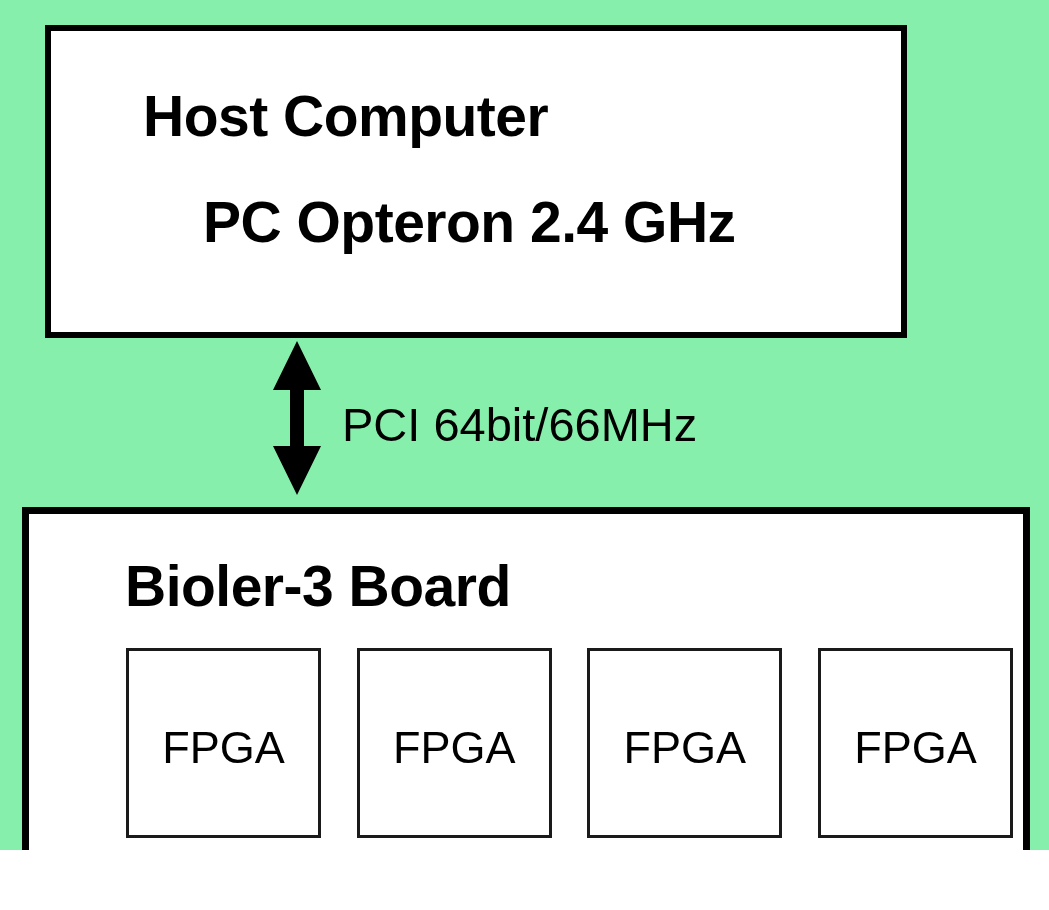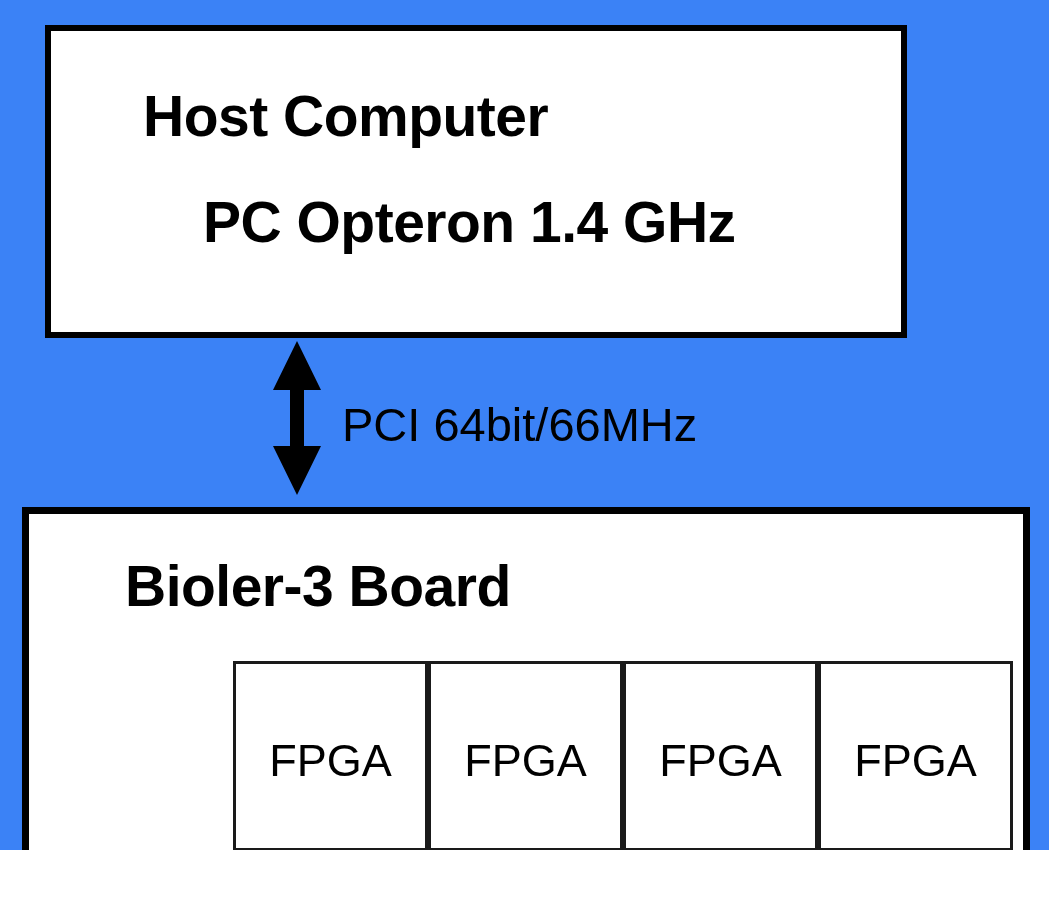--- a/index.html
+++ b/index.html
@@ -9,21 +9,21 @@
     background: #ffffff;
   }
   body {
     font-family: "Liberation Sans", sans-serif;
     color: #000000;
   }
   #diagram {
     position: relative;
     width: 1049px;
     height: 850px;
-    background: #3b82f6;
+    background: #86efac;
     overflow: hidden;
   }
 
   
   .host-box {
     position: absolute;
     left: 45px;
     top: 25px;
     width: 862px;
     height: 313px;
@@ -90,25 +90,25 @@
     font-weight: bold;
     line-height: 1;
     letter-spacing: -0.5px;
     white-space: nowrap;
   }
 
   
   .fpga-row {
     position: absolute;
     left: 65px;
-    top: 147px;
+    top: 134px;
     width: 887px;
     height: 190px;
     display: flex;
-    justify-content: flex-end;
+    justify-content: space-between;
     padding-left: 32px;
   }
   .fpga-box {
     position: relative;
     width: 195px;
     height: 190px;
     box-sizing: border-box;
     border: 3px solid #1a1a1a;
     background: #ffffff;
   }
@@ -124,21 +124,21 @@
     white-space: nowrap;
   }
 </style>
 </head>
 <body>
 
 <div id="diagram">
 
   <div class="host-box">
     <div class="host-title">Host Computer</div>
-    <div class="host-subtitle">PC Opteron 1.4 GHz</div>
+    <div class="host-subtitle">PC Opteron 2.4 GHz</div>
   </div>
 
   <svg class="bus-arrow" viewBox="0 0 50 154">
     <polygon points="25,0 49,49 32,49 32,105 49,105 25,154 1,105 18,105 18,49 1,49" fill="#000000"></polygon>
   </svg>
 
   <div class="bus-label">PCI  64bit/66MHz</div>
 
   <div class="board-box">
     <div class="board-title">Bioler-3 Board</div>

